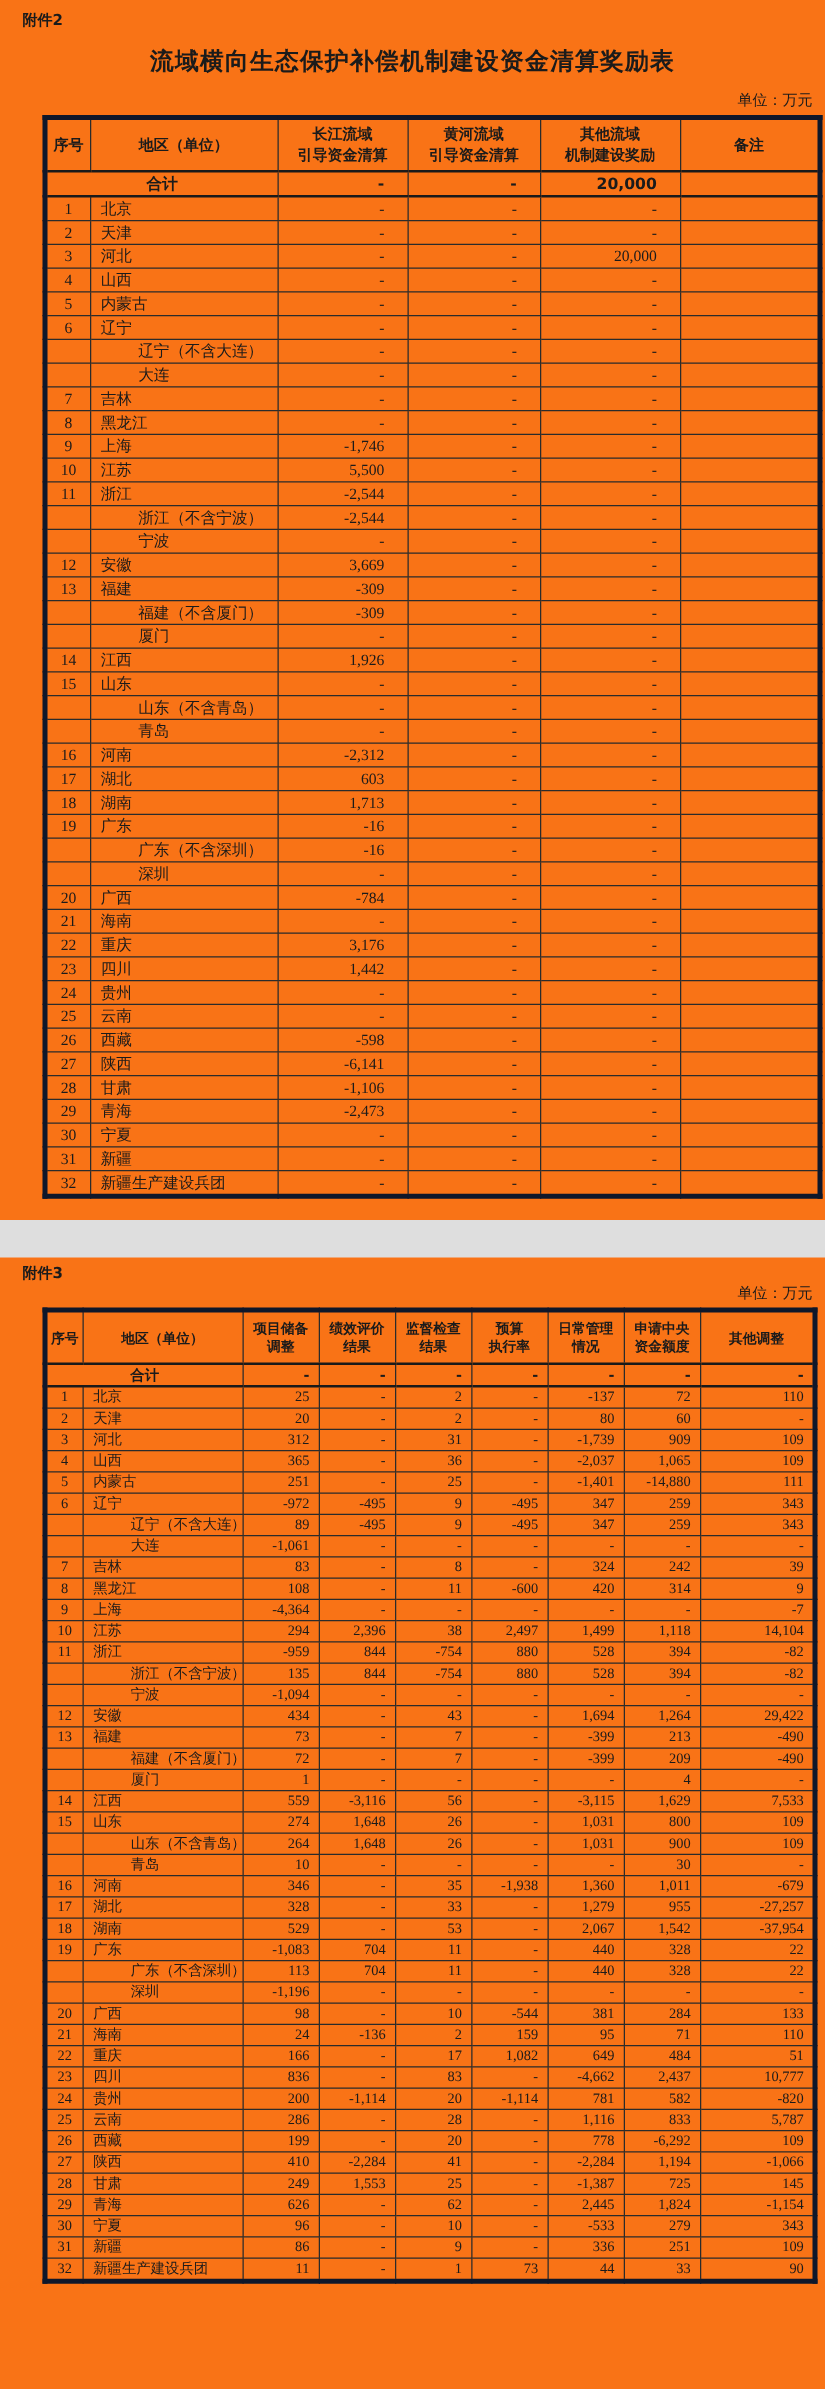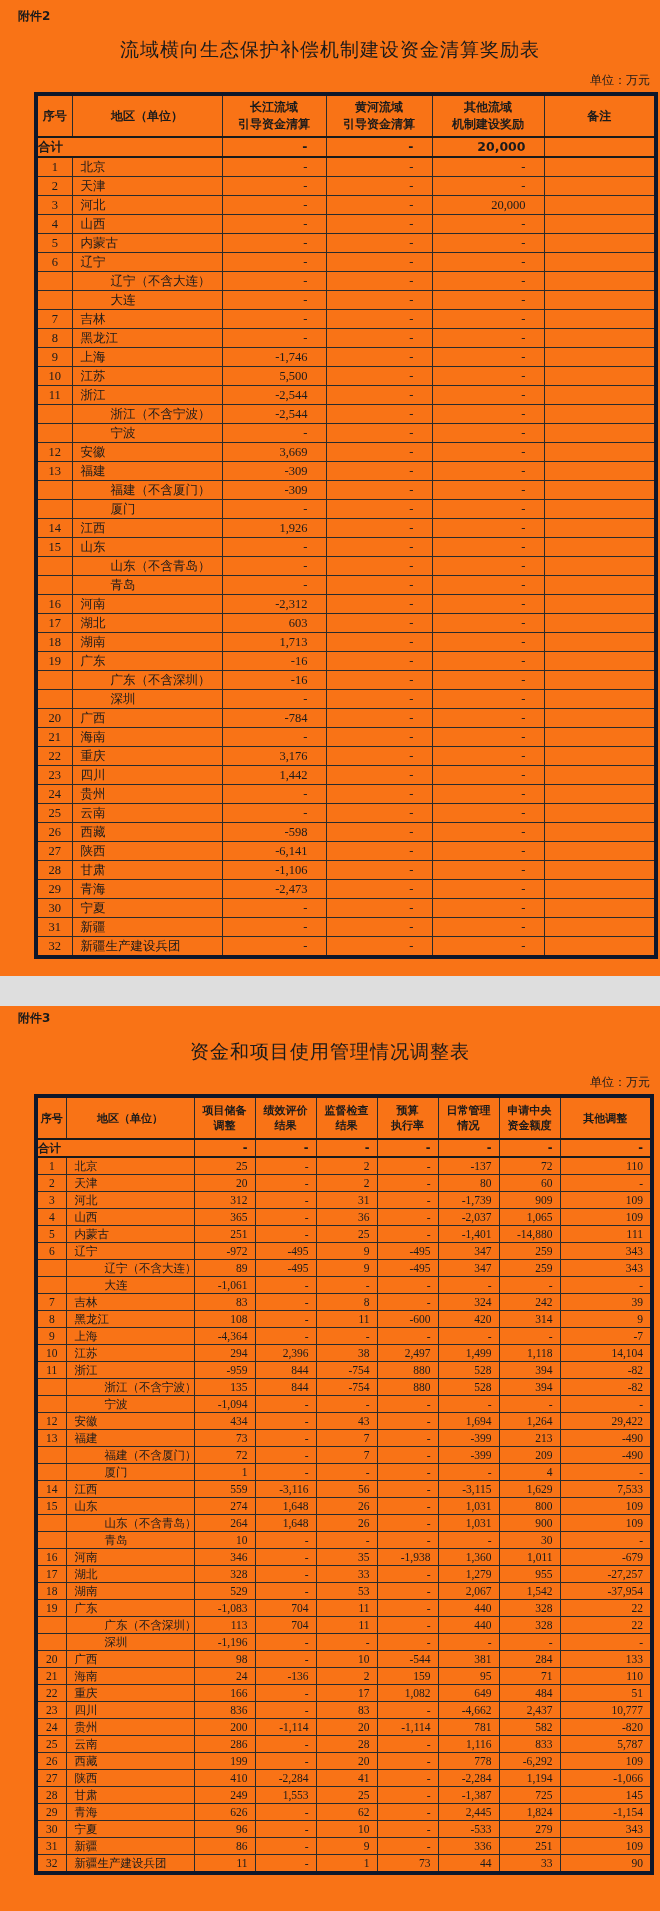--- a/index.html
+++ b/index.html
@@ -19,21 +19,21 @@
   .page-gap{height:30px;background:#dedede;}
   .page-2{height:905px;padding-top:4px;}
   .att-label{
     font-weight:bold;
     font-size:12px;
     margin-left:18px;
     line-height:16px;
   }
   .doc-title{
     text-align:center;
-    font-weight:normal;
+    font-weight:bold;
     font-size:19px;
     letter-spacing:1px;
     margin:12px 0 10px 0;
     line-height:26px;
   }
   .unit-label{
     font-family:"Liberation Serif","DejaVu Serif",serif;
     font-size:12px;
     text-align:right;
     margin:0 10px 4px 0;
@@ -71,21 +71,21 @@
   .c-region{text-align:left;padding-left:8px;}
   .c-region.indent{padding-left:38px;}
   .c-num{text-align:right;}
   .t1 .c-num{padding-right:18px;}
   .t2 .c-num{padding-right:7px;}
   tr.total td{
     font-weight:bold;
     border-bottom:2px solid #1a1a1a;
     font-family:"DejaVu Sans","Liberation Sans",sans-serif;
   }
-  tr.total .c-region{padding-left:0;}
+  tr.total .c-region{text-align:center;padding-left:0;}
 </style>
 </head>
 <body>
 
 <div class="page page-1">
   <div class="att-label">附件2</div>
   <div class="doc-title">流域横向生态保护补偿机制建设资金清算奖励表</div>
   <div class="unit-label">单位：万元</div>
   <table class="t1">
     <colgroup>
@@ -454,21 +454,20 @@
           <td class="c-num"></td>
         </tr>
       </tbody>
   </table>
 </div>
 
 <div class="page-gap"></div>
 
 <div class="page page-2">
   <div class="att-label">附件3</div>
-  <div class="doc-title">资金和项目使用管理情况调整表</div>
   <div class="unit-label">单位：万元</div>
   <table class="t2">
     <colgroup>
       <col style="width:30px">
         <col style="width:128px">
         <col style="width:61px">
       <col style="width:61px">
         <col style="width:61px">
         <col style="width:61px">
       <col style="width:61px">

